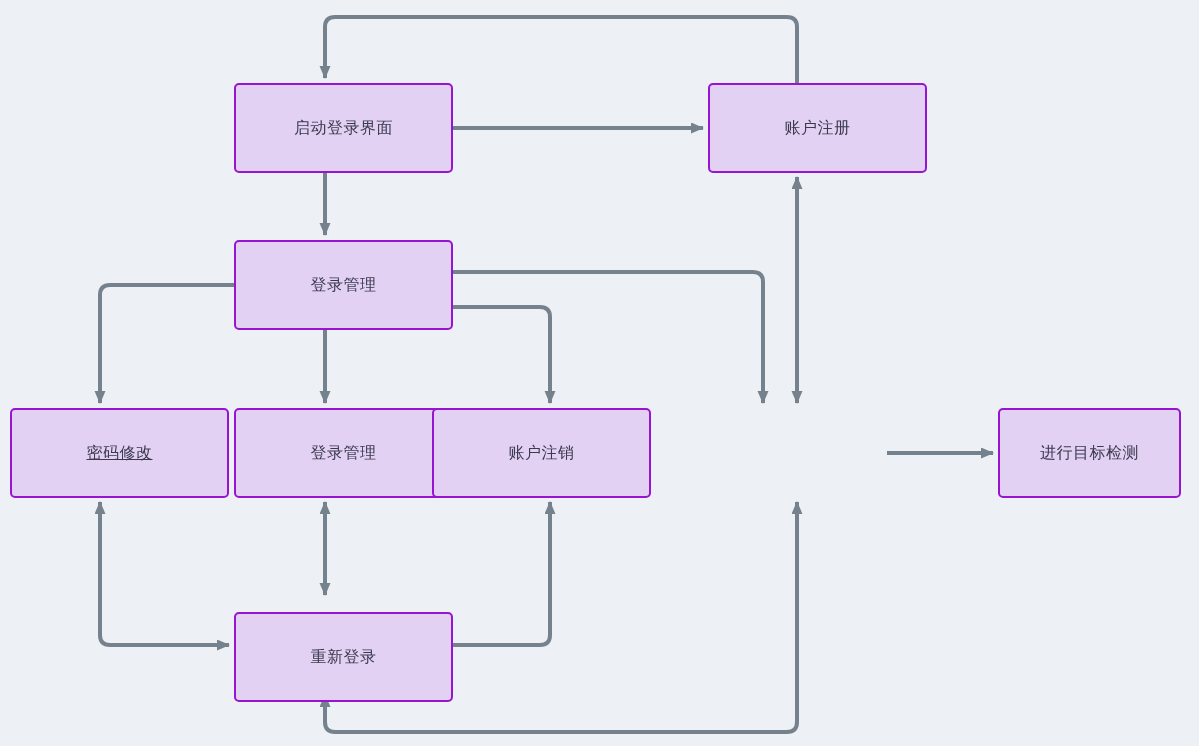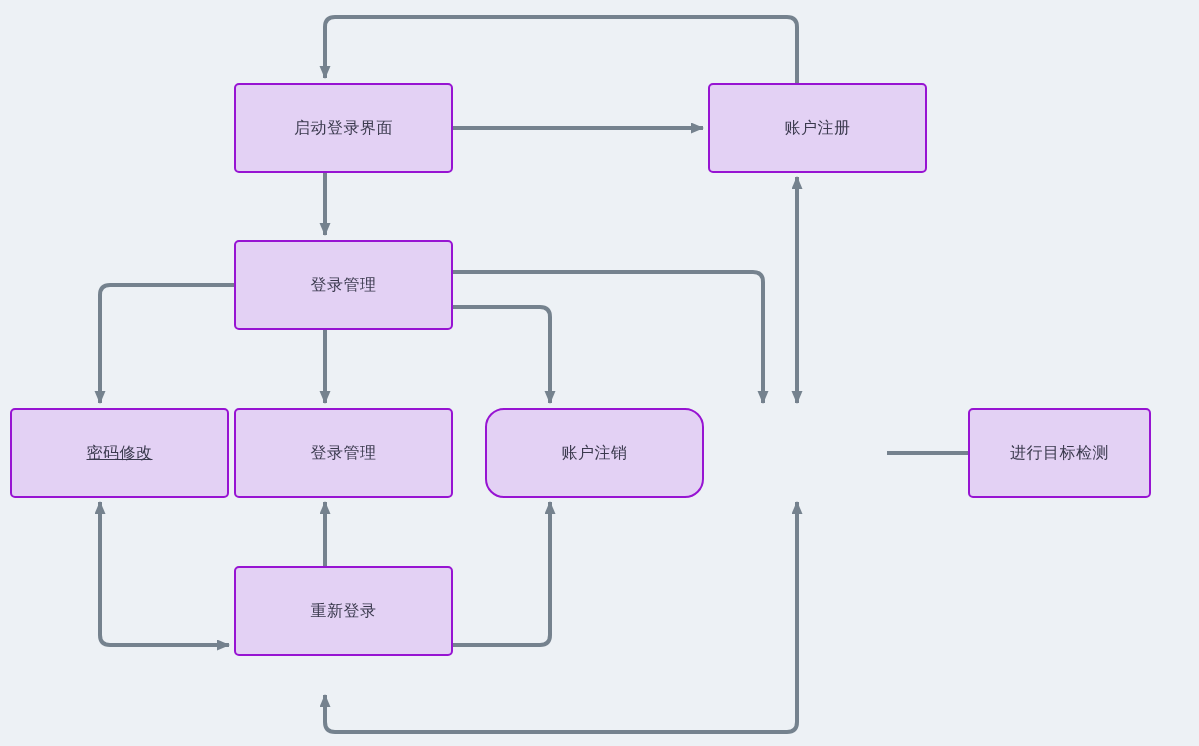--- a/index.html
+++ b/index.html
@@ -92,26 +92,26 @@
   </div>
 
   <div class="node" style="left:10px; top:408px;text-decoration:underline;">
     <span>密码修改</span>
   </div>
 
   <div class="node" style="left:234px; top:408px;">
     <span>登录管理</span>
   </div>
 
-  <div class="node" style="left:485px; top:408px;border-radius:19px;">
+  <div class="node" style="left:432px; top:408px;">
     <span>账户注销</span>
   </div>
 
 
-  <div class="node" style="left:968px; top:408px; width:183px;">
+  <div class="node" style="left:998px; top:408px; width:183px;">
     <span>进行目标检测</span>
   </div>
 
-  <div class="node" style="left:234px; top:566px;align-items:center;">
+  <div class="node" style="left:234px; top:612px;align-items:center;">
     <span>重新登录</span>
   </div>
 
 </div>
 
 </body></html>

